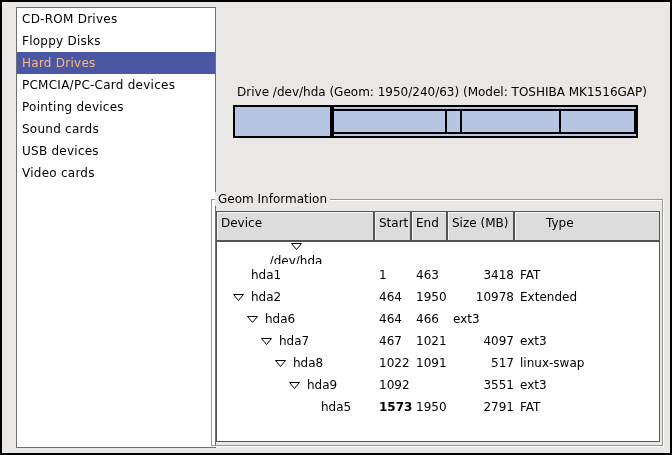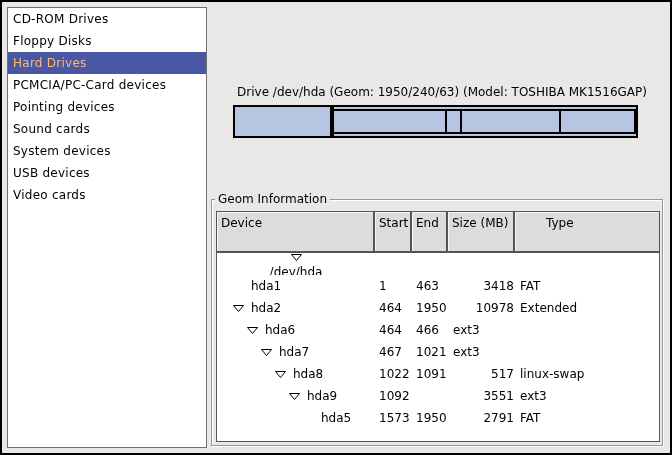--- a/index.html
+++ b/index.html
@@ -13,21 +13,21 @@
   }
   .window {
     position: absolute; left: 0; top: 0;
     width: 672px; height: 455px;
     box-sizing: border-box;
     border: 2px solid #000000;
     background: #e9e8e6;
   }
   
   .device-list {
-    position: absolute; left: 5px; top: 5px;
+    position: absolute; left: 14px; top: 5px;
     width: 200px; height: 441px;
     box-sizing: border-box;
     background: #ffffff;
     border: 1px solid #6f6f6f;
     overflow: hidden;
   }
   .list-item {
     height: 22px; line-height: 22px;
     padding-left: 5px;
     letter-spacing: 0.25px;
@@ -80,21 +80,21 @@
   }
   
   .disk-table {
     position: absolute; left: 214px; top: 209px;
     width: 444px; height: 231px;
     box-sizing: border-box;
     border: 1px solid #555555;
     background: #ffffff;
     overflow: hidden;
   }
-  .table-header { display: flex; height: 41px; box-sizing: border-box; }
+  .table-header { display: flex; height: 30px; box-sizing: border-box; }
   .header-cell {
     box-sizing: border-box;
     background: #dcdcdc;
     border-right: 2px solid #545454;
     border-bottom: 2px solid #545454;
     box-shadow: inset 1px 1px 0 #f5f5f4;
     line-height: 22px;
     padding-left: 4px;
     white-space: nowrap; overflow: hidden;
   }
@@ -115,21 +115,20 @@
 
 <div class="window">
 
   <div class="device-list">
       <div class="list-item">CD-ROM Drives</div>
       <div class="list-item">Floppy Disks</div>
       <div class="list-item selected" style="background: rgb(74, 87, 164);">Hard Drives</div>
       <div class="list-item">PCMCIA/PC-Card devices</div>
       <div class="list-item">Pointing devices</div>
       <div class="list-item">Sound cards</div>
-      <div class="list-item">System devices</div>
       <div class="list-item">USB devices</div>
       <div class="list-item">Video cards</div>
     </div>
 
   <div class="drive-label">Drive /dev/hda (Geom: 1950/240/63) (Model: TOSHIBA MK1516GAP)</div>
 
   <div class="drive-bar">
       <div class="bar-seg" style="left: 0px; width: 99px; background: rgb(182, 197, 225);"></div>
       <div class="bar-seg" style="left: 99px; right: 0px; background: rgb(182, 197, 225);">
         <div class="bar-inner-row">
@@ -218,20 +217,21 @@
             <span class="expander">
               <svg width="11" height="7" viewBox="0 0 11 7">
                 <path d="M0.5,0.5 L10.5,0.5 L5.5,6.5 Z" fill="#ffffff" stroke="#000000" stroke-width="1"></path>
               </svg>
             </span>
             <span class="dev-gap"></span>
             <span>hda7</span>
           </div>
           <div class="cell c-num" style="width: 37px;">467</div>
           <div class="cell c-num" style="width: 36px;">1021</div>
+          <div class="cell c-size" style="width: 67px;">4097</div>
           <div class="cell c-type" style="width: 144px;">ext3</div>
         </div>
         <div class="table-row">
           <div class="cell c-device" style="width: 158px;">
             <span class="tree-indent" style="width: 58px;"></span>
             <span class="expander">
               <svg width="11" height="7" viewBox="0 0 11 7">
                 <path d="M0.5,0.5 L10.5,0.5 L5.5,6.5 Z" fill="#ffffff" stroke="#000000" stroke-width="1"></path>
               </svg>
             </span>
@@ -259,21 +259,21 @@
           <div class="cell c-size" style="width: 67px;">3551</div>
           <div class="cell c-type" style="width: 144px;">ext3</div>
         </div>
         <div class="table-row">
           <div class="cell c-device" style="width: 158px;">
             <span class="tree-indent" style="width: 86px;"></span>
             <span class="expander"></span>
             <span class="dev-gap"></span>
             <span>hda5</span>
           </div>
-          <div class="cell c-num" style="width: 37px;">1573</div>
+          <div class="cell c-num" style="width: 37px; font-weight: bold;">1573</div>
           <div class="cell c-num" style="width: 36px;">1950</div>
           <div class="cell c-size" style="width: 67px;">2791</div>
           <div class="cell c-type" style="width: 144px;">FAT</div>
         </div>
       </div>
   </div>
 
 </div>
 
 </body></html>

